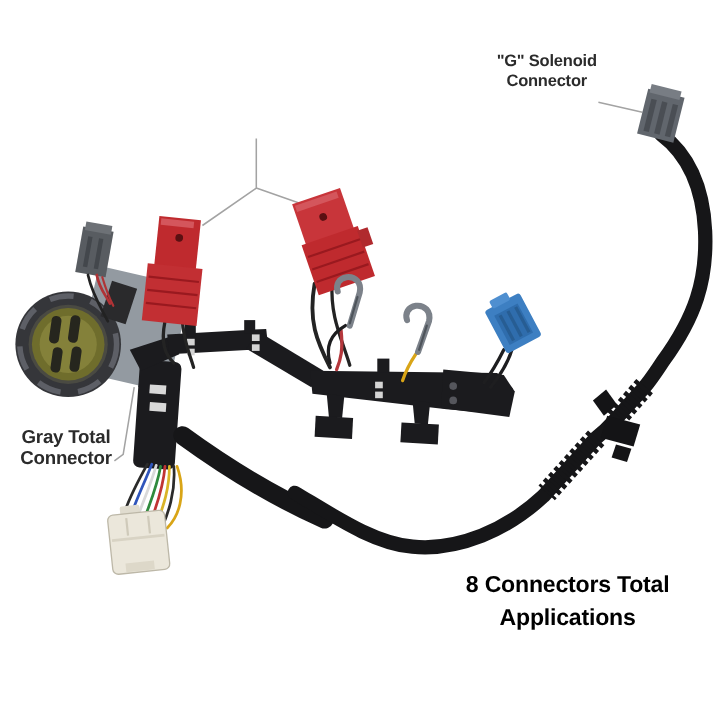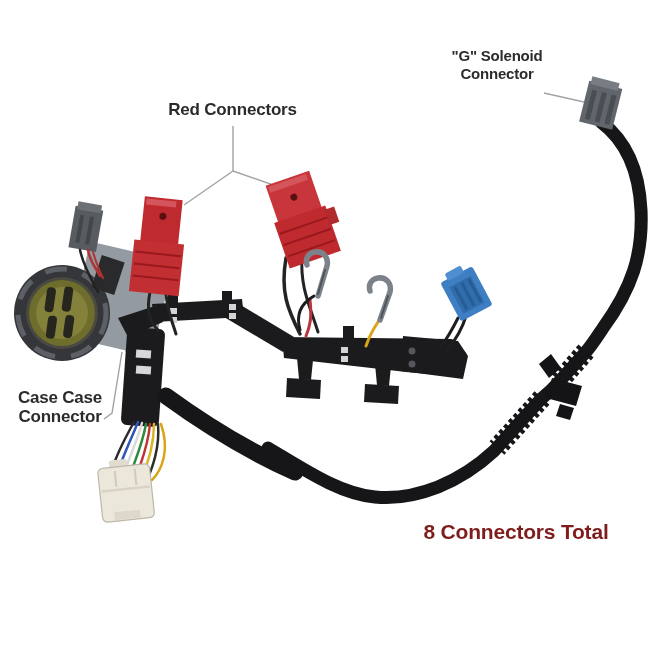--- a/index.html
+++ b/index.html
@@ -9,21 +9,21 @@
   }
   .stage svg{position:absolute;left:0;top:0;}
   .callout{
     position:absolute;text-align:center;font-weight:bold;color:#2b2b2b;
     letter-spacing:-0.2px;
   }
   .callout span{display:block;}
   .label-red{left:150px;top:100px;width:165px;font-size:17px;line-height:20px;}
   .label-g{left:432px;top:47px;width:130px;font-size:15px;line-height:18px;}
   .label-gray{left:0px;top:388px;width:120px;font-size:17px;line-height:19px;}
-  .label-footer{left:391px;top:517px;width:250px;font-size:21px;line-height:30px;color:#7f1d1d;}
+  .label-footer{left:391px;top:517px;width:250px;font-size:21px;line-height:30px;color:#000000;}
 </style>
 </head>
 <body>
 
 <div class="stage">
 
   <svg width="658" height="658" viewBox="0 0 658 658">
 
     <g stroke="#a3a3a3" stroke-width="1.4" fill="none">
       <path d="M233,126 L233,171 M233,171 L184,205 M233,171 L279,187"></path>
@@ -179,31 +179,29 @@
     <g transform="rotate(-6 126 492)">
       <rect x="112" y="459" width="18" height="12" rx="2" fill="#e0dccf"></rect>
       <rect x="100" y="466" width="52" height="54" rx="5" fill="#ebe7db" stroke="#bdb8a8" stroke-width="1.2"></rect>
       <line x1="117" y1="470" x2="117" y2="486" stroke="#cfcaba" stroke-width="2"></line>
       <line x1="137" y1="470" x2="137" y2="486" stroke="#cfcaba" stroke-width="2"></line>
       <line x1="102" y1="489" x2="150" y2="489" stroke="#d8d3c4" stroke-width="2.5"></line>
       <rect x="112" y="511" width="26" height="8" fill="#ddd8c9"></rect>
     </g>
   </svg>
 
-  <div class="callout label-red">
-    <span>Red Connectors</span>
-  </div>
 
   <div class="callout label-g">
     <span>"G" Solenoid</span>
     <span>Connector</span>
   </div>
 
   <div class="callout label-gray">
-    <span>Case Case</span>
+    <span>Gray Total</span>
     <span>Connector</span>
   </div>
 
   <div class="callout label-footer">
     <span>8 Connectors Total</span>
+    <span>Applications</span>
   </div>
 
 </div>
 
 </body></html>

